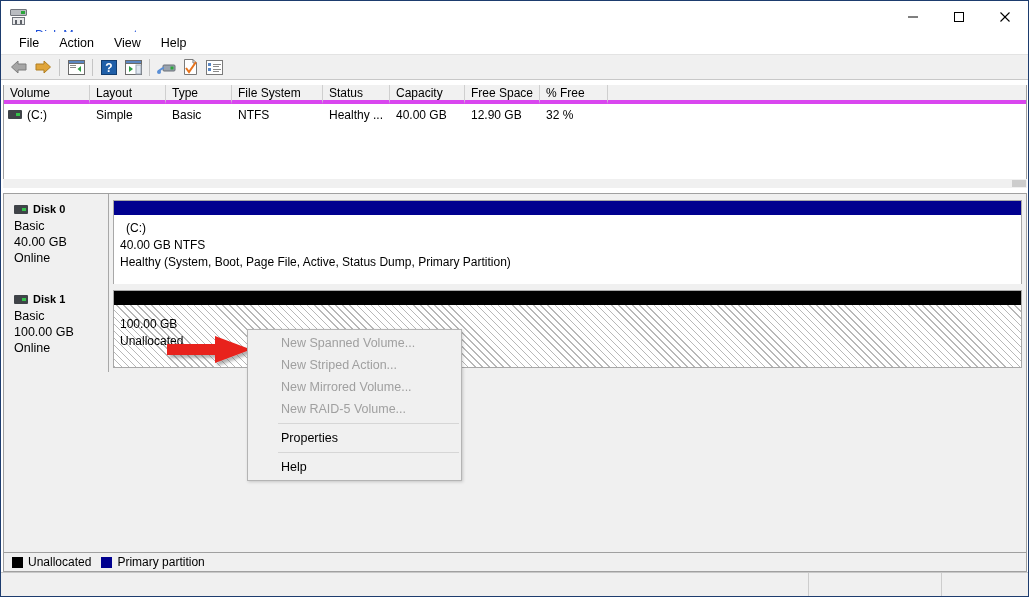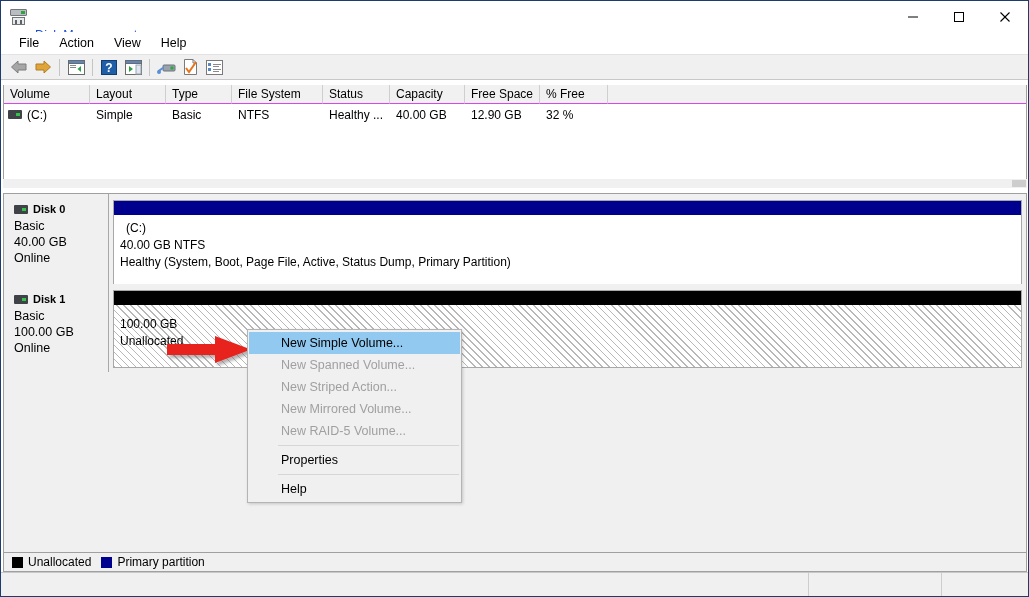--- a/index.html
+++ b/index.html
@@ -96,21 +96,21 @@
     width: 1024px; height: 103px;
     background: #ffffff;
     border: 1px solid #a0a0a0;
     border-top: none;
   }
   .vol-header { display: flex; height: 19px; }
   .vol-header .hc {
     height: 19px;
     background: #f1f1f1;
     border-right: 1px solid #cfcfcf;
-    border-bottom: 1px solid #d946ef;
+    border-bottom: 4px solid #d946ef;
     font-size: 12px; color: #000;
     padding-left: 6px;
     display: flex; align-items: center;
     flex: none;
   }
   .vol-row { display: flex; height: 21px; align-items: center; }
   .vol-cell {
     font-size: 12px; color: #000;
     padding-left: 6px;
     display: flex; align-items: center;
@@ -455,21 +455,20 @@
           <feDropShadow dx="2.5" dy="3" stdDeviation="1.6" flood-color="#555" flood-opacity="0.45"></feDropShadow>
         </filter>
       </defs>
       <g filter="url(#sh)">
         <path d="M0 10 H48 V2 L84 15.5 L48 29 V21 H0 Z" fill="#e8231b"></path>
       </g>
     </svg>
   </div>
 
   <div class="ctxmenu">
-    <div class="mrow selected">New Simple Volume...</div>
     <div class="mrow disabled">New Spanned Volume...</div>
     <div class="mrow disabled">New Striped Action...</div>
     <div class="mrow disabled">New Mirrored Volume...</div>
     <div class="mrow disabled">New RAID-5 Volume...</div>
     <div class="msep"></div>
     <div class="mrow">Properties</div>
     <div class="msep"></div>
     <div class="mrow">Help</div>
   </div>
 

